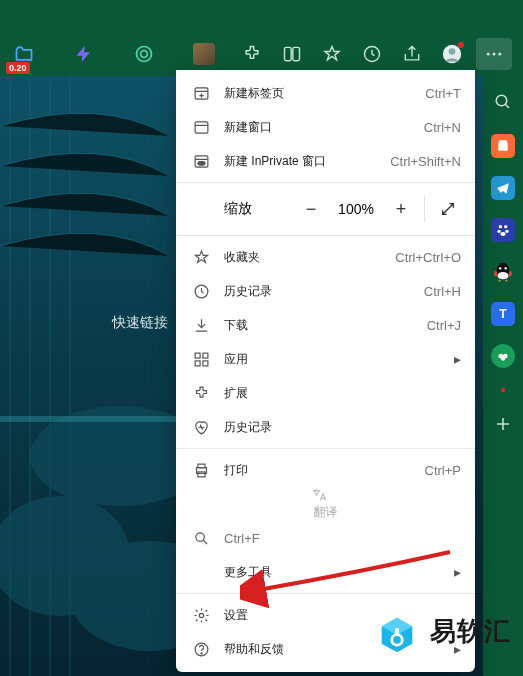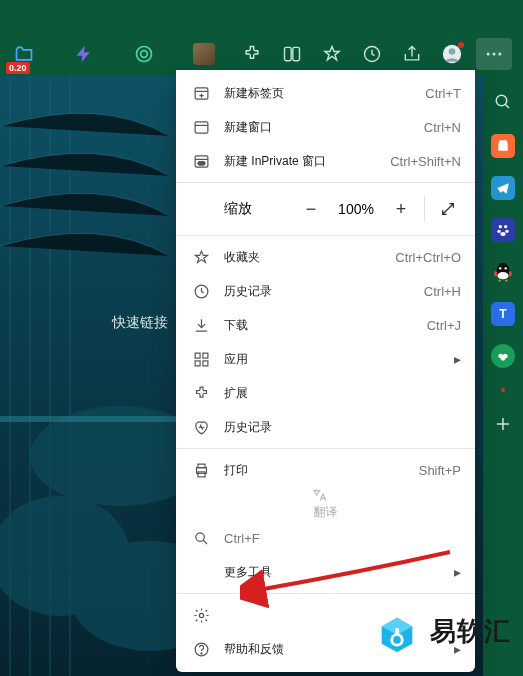--- a/index.html
+++ b/index.html
@@ -496,21 +496,21 @@
   <div class="menu-sep"></div>
   <div class="menu-item">
     <span class="micon">
         <svg viewBox="0 0 24 24" fill="none" stroke="currentColor" stroke-width="1.7">
           <rect x="5" y="8" width="14" height="8"></rect>
           <rect x="7" y="3" width="10" height="5"></rect>
           <rect x="7" y="14" width="10" height="7"></rect>
         </svg>
       </span>
     <span class="label">打印</span>
-    <span class="shortcut">Shift+P</span>
+    <span class="shortcut">Ctrl+P</span>
   </div>
   <div class="menu-item disabled">
     <span class="micon">
         <svg viewBox="0 0 24 24" fill="none" stroke="currentColor" stroke-width="1.7">
           <path d="M3 5h10M7 3v2M5 5c0 4 4 7 4 7M11 5c0 4-4 7-4 7M13 19l4-9 4 9M14.5 16h5"></path>
         </svg>
       </span>
     <span class="label">翻译</span>
   </div>
   <div class="menu-item">
@@ -528,20 +528,21 @@
     <span class="chev">▸</span>
   </div>
   <div class="menu-sep"></div>
   <div class="menu-item">
     <span class="micon">
         <svg viewBox="0 0 24 24" fill="none" stroke="currentColor" stroke-width="1.7">
           <circle cx="12" cy="12" r="3"></circle>
           <path d="M12 2v3M12 19v3M4.2 4.2l2.1 2.1M17.7 17.7l2.1 2.1M2 12h3M19 12h3M4.2 19.8l2.1-2.1M17.7 6.3l2.1-2.1"></path>
         </svg>
       </span>
+    <span class="label">设置</span>
   </div>
   <div class="menu-item">
     <span class="micon">
         <svg viewBox="0 0 24 24" fill="none" stroke="currentColor" stroke-width="1.7">
           <circle cx="12" cy="12" r="9"></circle>
           <path d="M9 9a3 3 0 1 1 4 3c-1 .5-1 1-1 2"></path>
           <circle cx="12" cy="17.5" r="0.8" fill="currentColor"></circle>
         </svg>
       </span>
     <span class="label">帮助和反馈</span>

